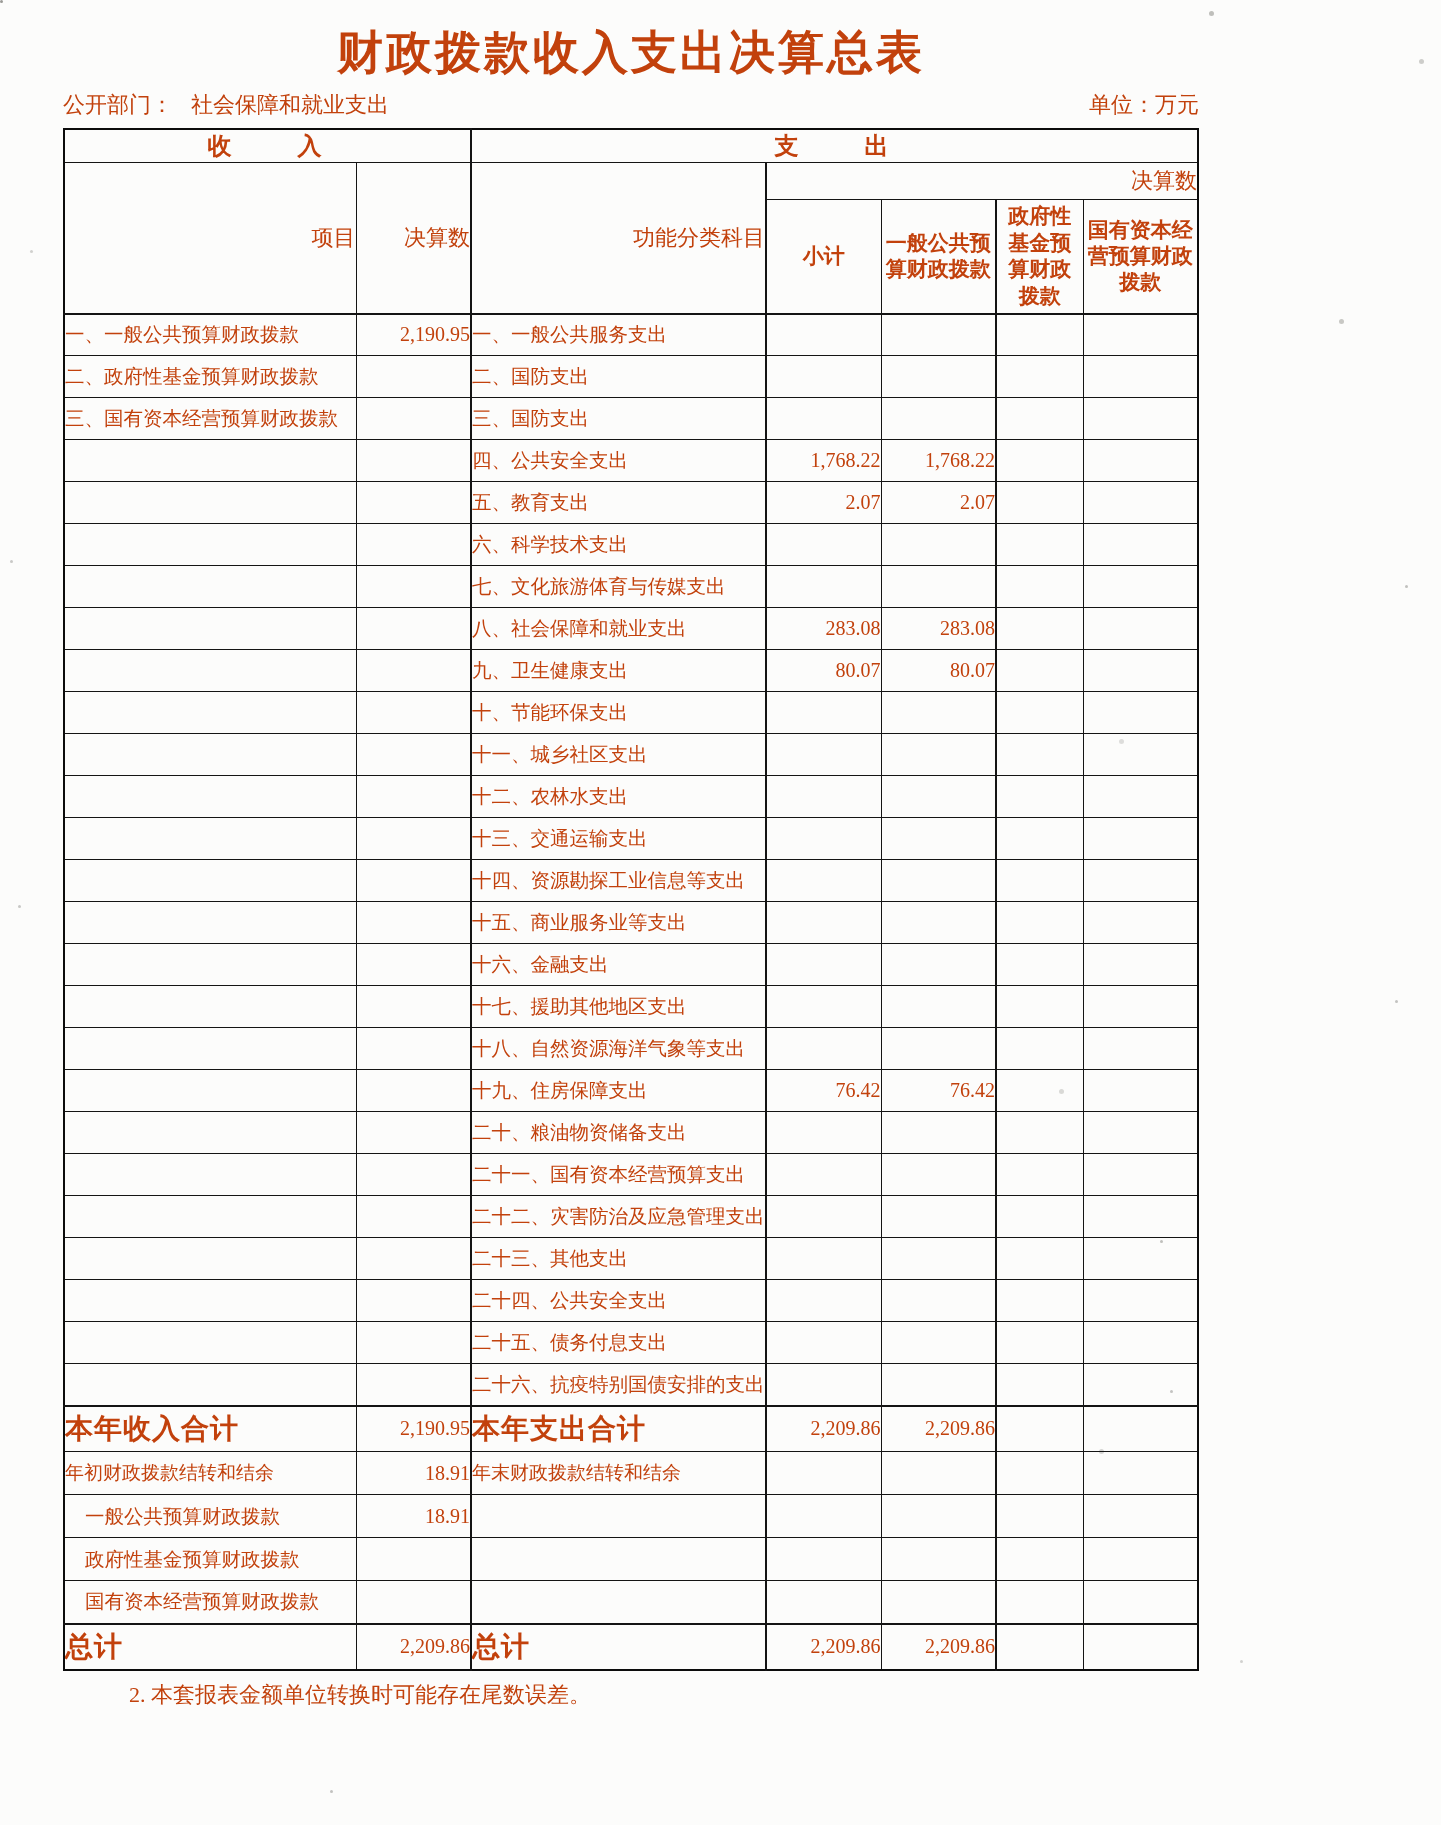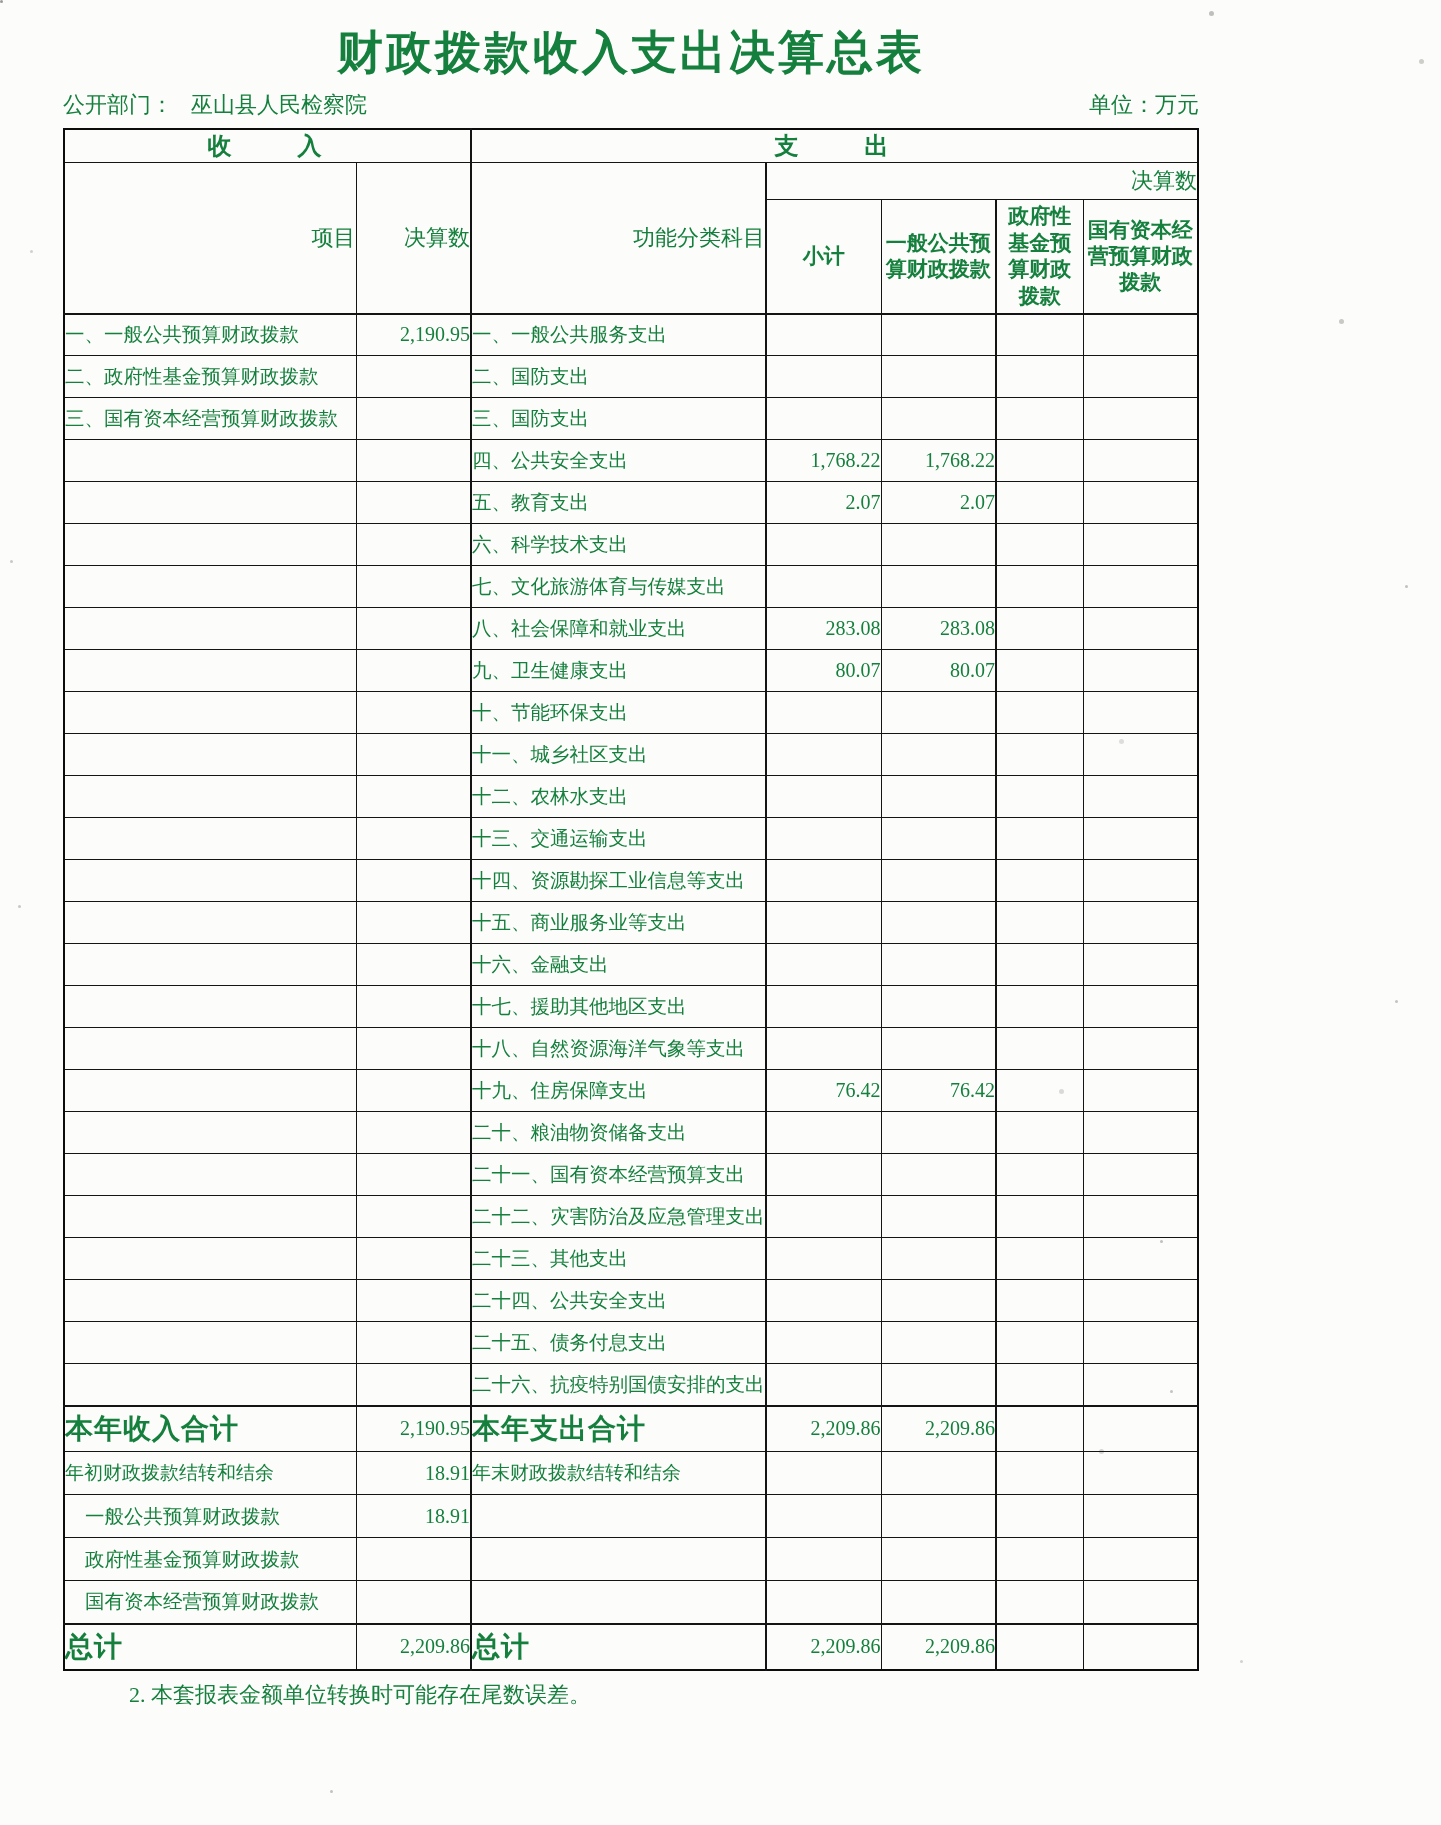--- a/index.html
+++ b/index.html
@@ -1,21 +1,21 @@
 <!DOCTYPE html>
 <html><head>
 <meta charset="utf-8">
 <style>
   html,body { margin:0; padding:0; background:#e8e8e6; }
   .page {
     position:relative;
     width:1441px; height:1825px;
     margin:0 auto;
     background:#fcfcfb;
-    color:#15803d;
+    color:#c2410c;
     font-family:"Liberation Serif","DejaVu Serif",serif;
     overflow:hidden;
   }
   .content { position:absolute; left:63px; top:0; width:1136px; }
 
   .doc-title {
     margin:22px 0 0 0;
     text-align:center;
     font-size:46px; font-weight:900;
     letter-spacing:3px;
@@ -96,21 +96,21 @@
 
 <div class="page">
   <div class="noise"></div>
   <div class="content">
 
     <h1 class="doc-title">财政拨款收入支出决算总表</h1>
 
 
     <div class="meta-row">
       <div>
-        <span>公开部门：</span><span class="dept-name">巫山县人民检察院</span>
+        <span>公开部门：</span><span class="dept-name">社会保障和就业支出</span>
       </div>
       <div>单位：万元</div>
     </div>
 
     <table class="fin">
       <colgroup>
         <col style="width:292px">
           <col style="width:115px">
           <col style="width:295px">
         <col style="width:115px">

